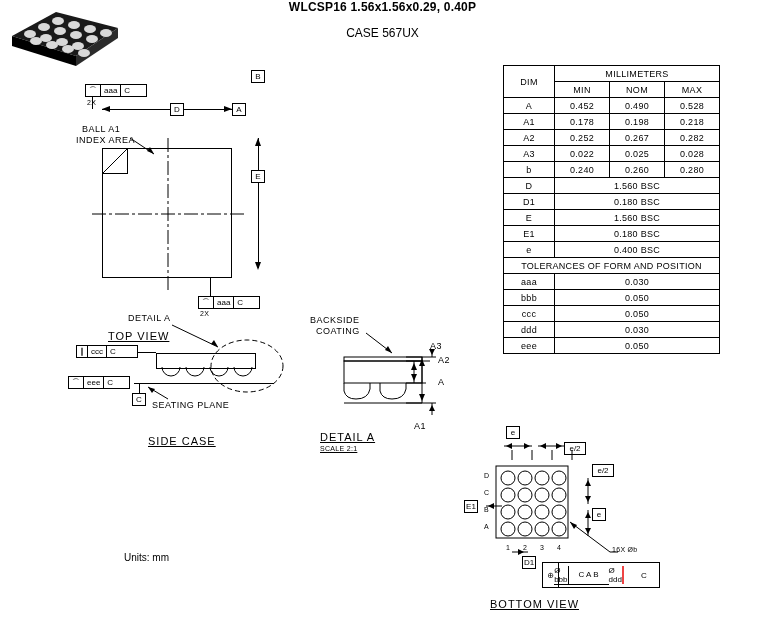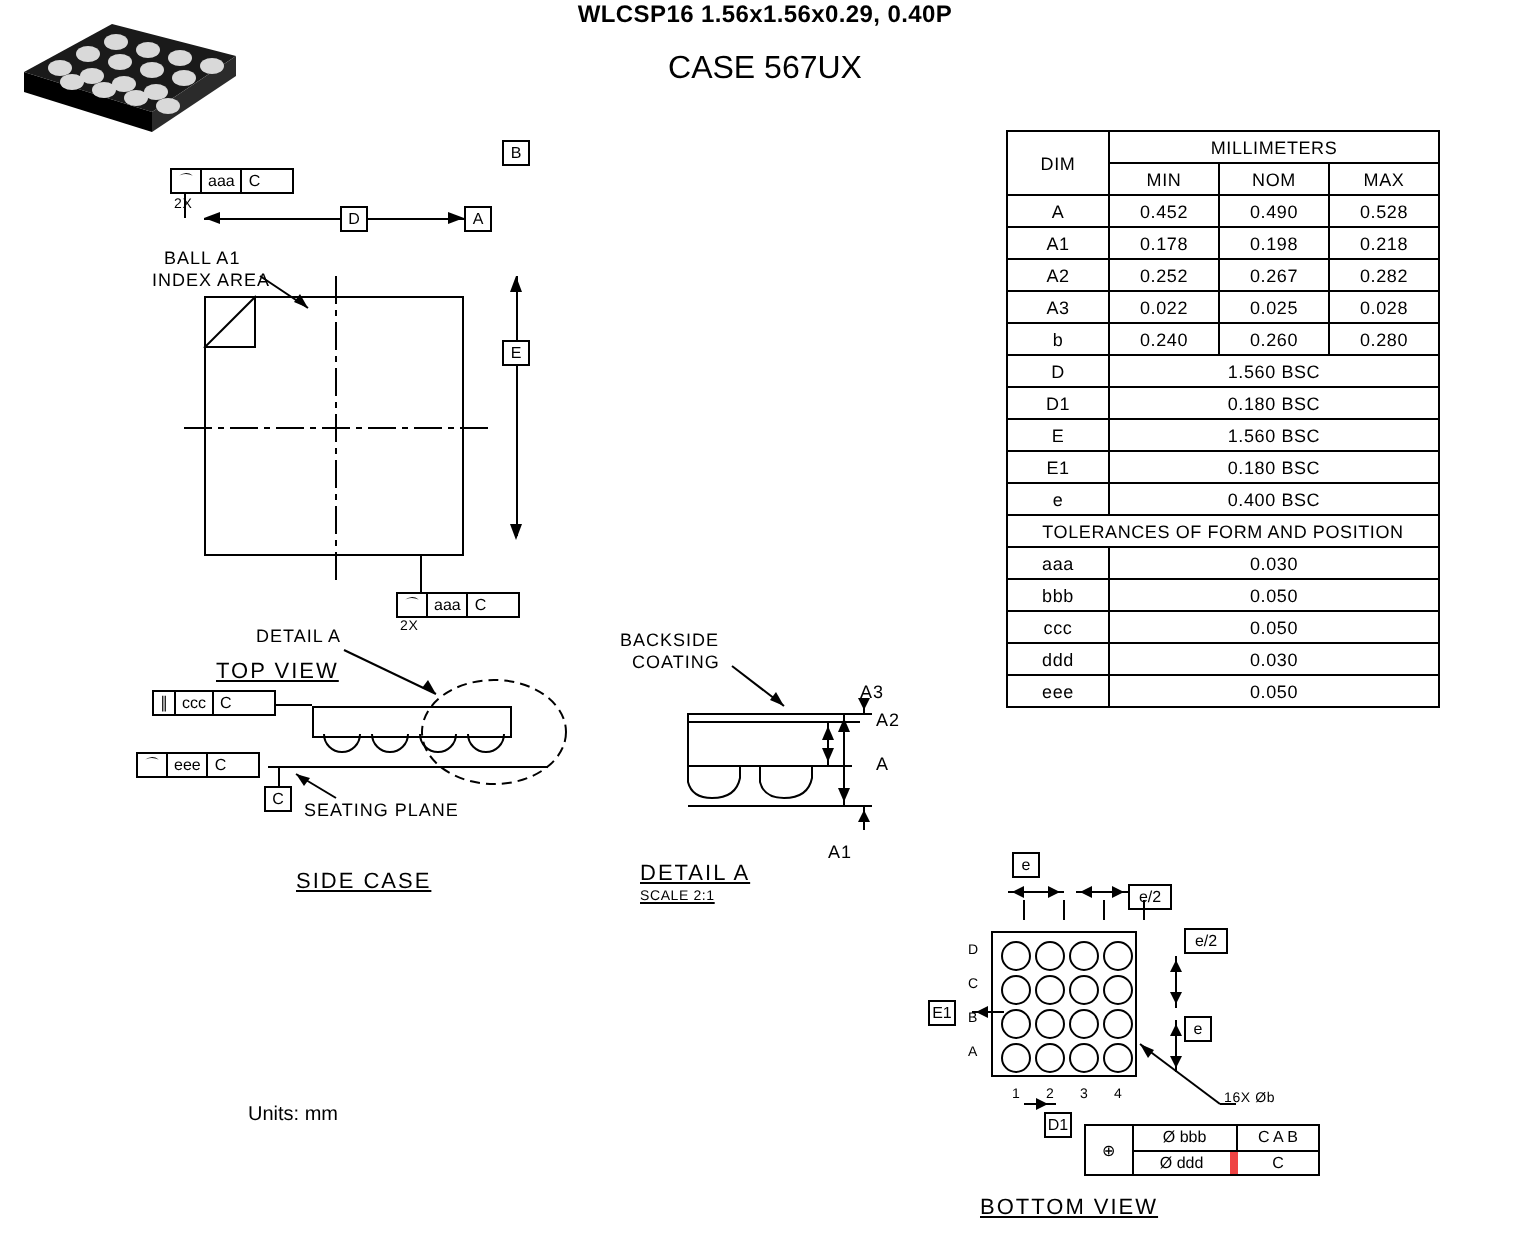--- a/index.html
+++ b/index.html
@@ -1,20 +1,20 @@
 <!DOCTYPE html>
 <html><head>
 <meta charset="utf-8">
 <style>
   html,body{margin:0;padding:0;background:#ffffff;}
   body{width:765px;height:623px;position:relative;overflow:hidden;
        font-family:"Liberation Sans", sans-serif;color:#000;}
   .abs{position:absolute;}
   .title{width:100%;text-align:center;font-size:12px;font-weight:bold;letter-spacing:.2px;}
-  .subtitle{width:100%;text-align:center;font-size:16px;font-weight:normal;}
+  .subtitle{width:100%;text-align:center;font-size:12px;font-weight:normal;}
   .lbl{font-size:9px;letter-spacing:.5px;white-space:nowrap;}
   .lbl-u{font-size:11px;letter-spacing:1px;text-decoration:underline;white-space:nowrap;text-align:right;}
   .units{font-size:10px;}
   
   table.dims{position:absolute;border-collapse:collapse;font-size:9px;}
   table.dims td,table.dims th{border:1px solid #000;text-align:center;
      padding:1px 0;font-weight:normal;letter-spacing:.3px;height:13px;margin-top:16px;}
   table.dims td.dim{width:50px;}
   table.dims td.v{width:54px;}
   
@@ -370,27 +370,27 @@
 
   <svg style="left:96px;top:98px;width:52px;height:38px;">
     <path d="M4,4 L44,34" stroke="#000" fill="none" stroke-width="1"></path>
     <polygon points="4,4 11,7 8,11" fill="#000"></polygon>
     <line x1="44" y1="34" x2="52" y2="34" stroke="#000" stroke-width="1"></line>
   </svg>
   <div class="abs tiny" style="left:142px;top:126px;">16X  Øb</div>
 
   <div class="fcf" style="left:72px;top:142px;height:26px;width:118px;align-items:stretch;">
     <div style="width:18px;">⊕</div>
-    <div style="flex-direction:column;padding:0;width:100px;">
+    <div style="flex-direction:row;padding:0;width:100px;">
       <div style="display:flex;flex:1;border-bottom:1px solid #000;width:100%;">
         <div style="flex:1;border-right:1px solid #000;display:flex;align-items:center;justify-content:center;">Ø bbb</div>
         <div style="width:40px;display:flex;align-items:center;justify-content:center;text-align:center;">C A B</div>
       </div>
       <div style="display:flex;flex:1;width:100%;">
-        <div style="flex:1;border-right:4px solid #ef4444;display:flex;align-items:center;justify-content:center;">Ø ddd</div>
+        <div style="flex:1;border-right:2px solid #ef4444;display:flex;align-items:center;justify-content:center;">Ø ddd</div>
         <div style="width:40px;display:flex;align-items:center;justify-content:center;">C</div>
       </div>
     </div>
   </div>
 
   <div class="abs lbl-u" style="left:20px;top:178px;">BOTTOM VIEW</div>
 </div>
 
 <div class="datumbox abs" style="left:592px;top:464px;width:22px;height:13px;">e/2</div>
 

